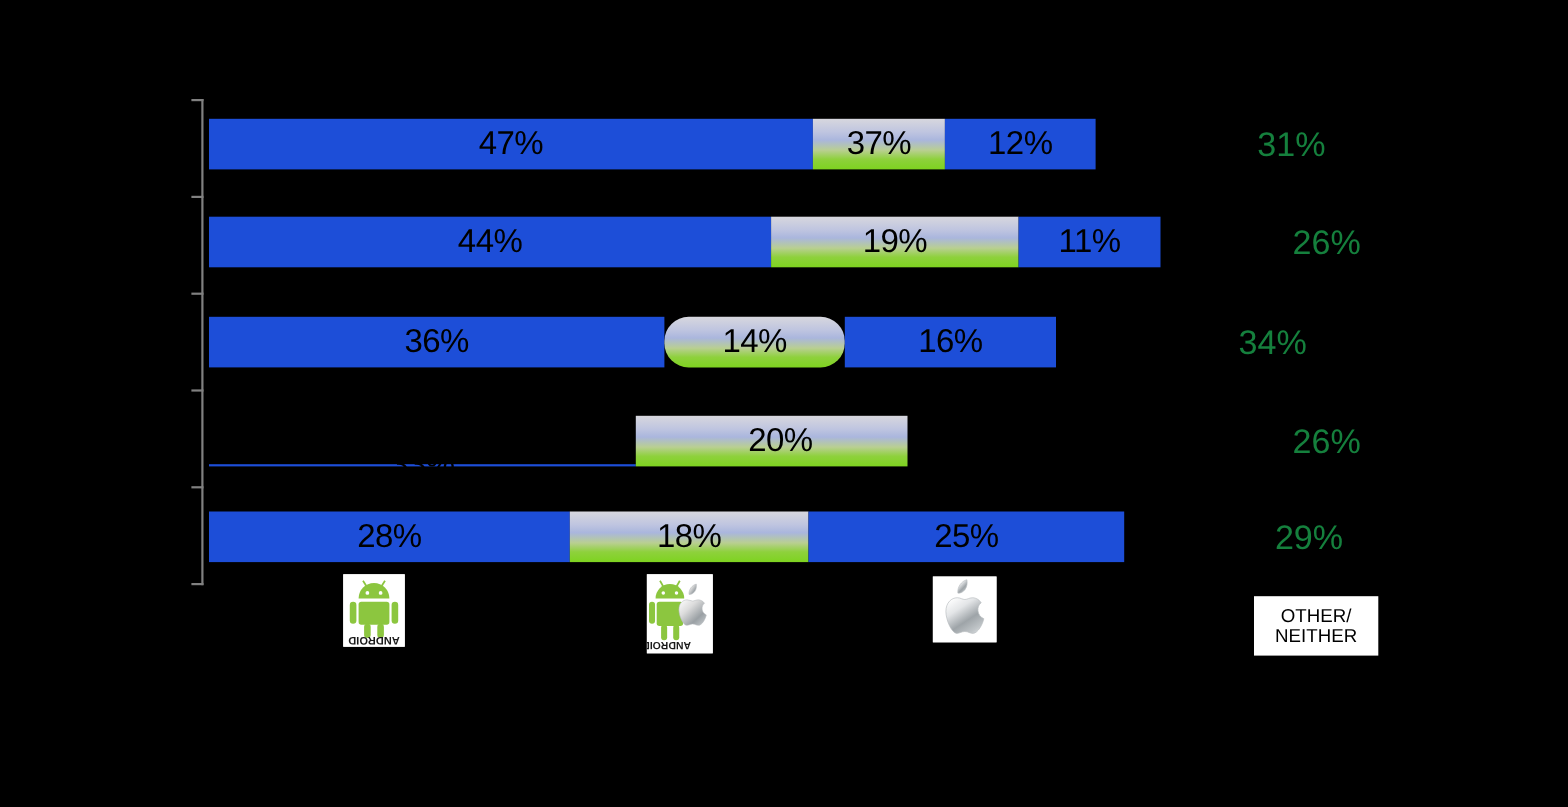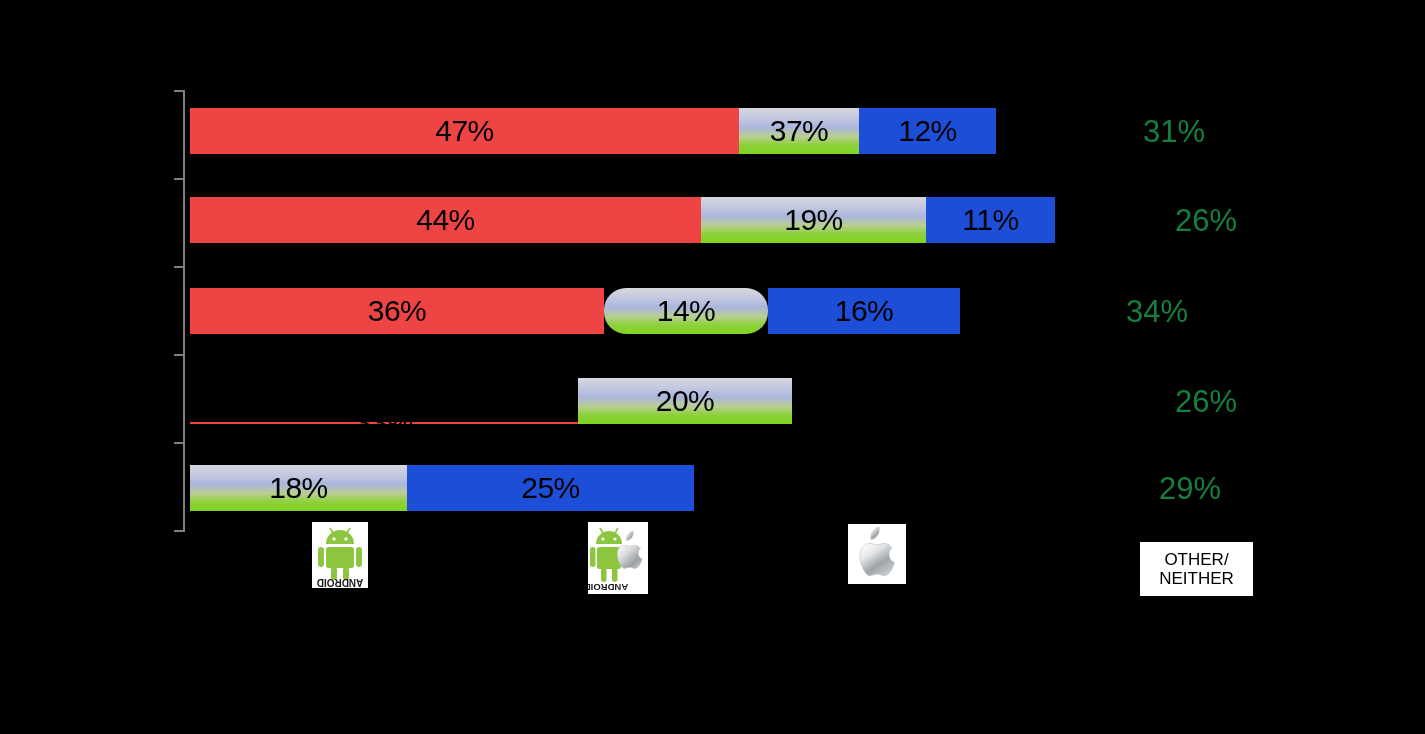--- a/index.html
+++ b/index.html
@@ -10,21 +10,21 @@
 
   
   .axis-line{position:absolute;left:183px;top:90px;width:2px;height:442px;background:#808080;}
   .tick{position:absolute;left:174px;width:11px;height:2px;background:#808080;}
 
   
   .bar-row{position:absolute;left:190px;height:46px;display:flex;align-items:stretch;}
   .seg{position:relative;display:flex;align-items:center;justify-content:center;}
   .seg-label{font-size:30px;color:#000;font-family:"Liberation Sans",sans-serif;
              letter-spacing:-0.5px;line-height:1;}
-  .seg.green{background:#ef4444;}
+  .seg.green{background:#1d4ed8;}
   .seg.mixed{background:linear-gradient(to bottom,#d7d7de 0%,#bfc5e0 26%,#aab6dd 42%,#b9cf92 62%,#8ed13c 80%,#7ED320 100%);}
   .seg.grey{background:#1d4ed8;text-align:center;}
 
   
   .right-val{position:absolute;color:#15803d;font-size:31px;line-height:1;
              font-family:"Liberation Sans",sans-serif;}
 
   
   .legend-icon{position:absolute;background:#fff;display:block;}
   .legend-icon svg{display:block;}
@@ -80,26 +80,29 @@
       </div>
     <div class="seg grey" style="width: 192px;">
       <span class="seg-label">16%</span>
       </div>
   </div>
 
   <div class="bar-row" style="top:378px">
     <div class="seg green" style="width: 388px; margin-top: 44px;">
       <span class="seg-label">33%</span>
       </div>
-    <div class="seg mixed" style="width: 214px;">
+    <div class="seg mixed" style="width: 231px; padding-left: 16px;">
       <span class="seg-label">20%</span>
       </div>
   </div>
 
   <div class="bar-row" style="top:465px">
+    <div class="seg green" style="width: 328px;">
+      <span class="seg-label">28%</span>
+      </div>
     <div class="seg mixed" style="width: 217px;">
       <span class="seg-label">18%</span>
       </div>
     <div class="seg grey" style="width: 287px;">
       <span class="seg-label">25%</span>
       </div>
   </div>
 
   <div class="right-val" style="left:1143px;top:116px">31%</div>
   <div class="right-val" style="left:1175px;top:205px">26%</div>

